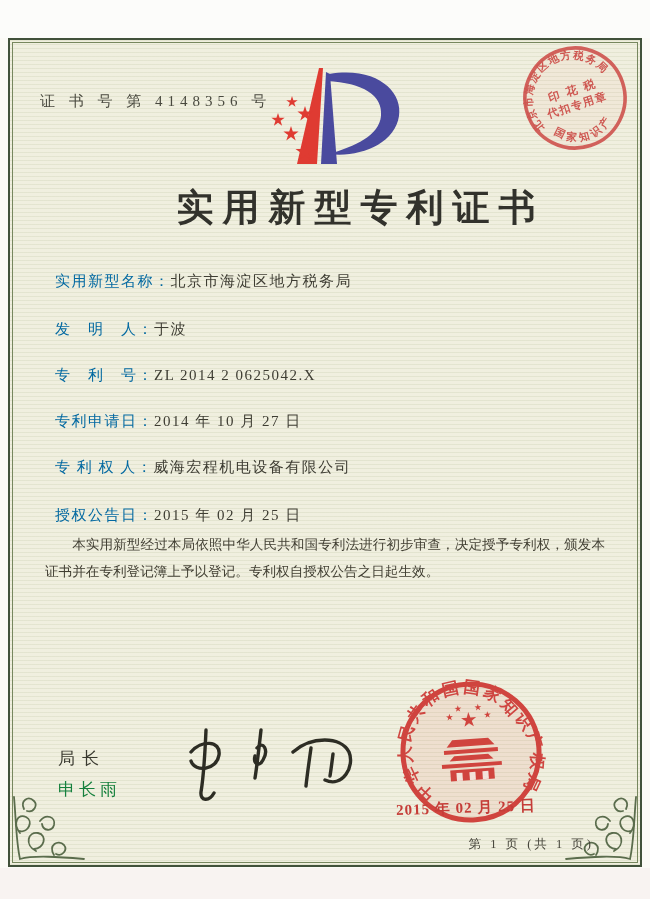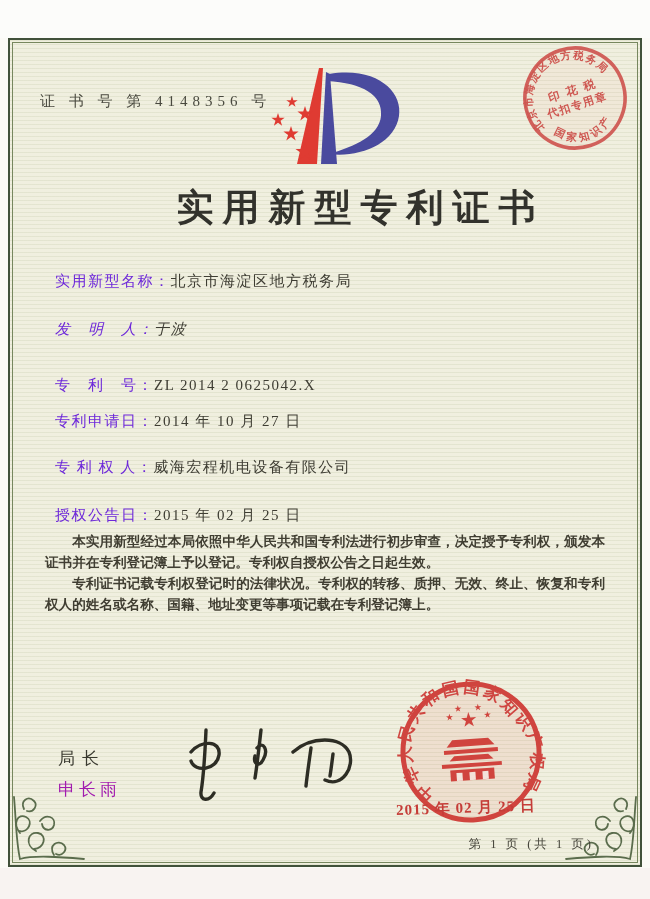--- a/index.html
+++ b/index.html
@@ -32,35 +32,34 @@
   .logo { position:absolute; left:245px; top:58px; width:170px; height:128px; }
 
   .title {
     position:absolute; left:0; top:183px; width:650px;
     text-align:center; font-size:37px; font-weight:600;
     letter-spacing:9px; color:#32322c; text-indent:9px;margin-left:31px;
   }
 
   .fields { position:absolute; left:55px; top:272px; width:540px; }
   .field-row { position:absolute; left:0; font-size:15px; color:#3e3d33; letter-spacing:1.5px; white-space:nowrap; }
-  .field-row .flabel { color:#6d28d9; }
+  .field-row .flabel { color:#0369a1; }
   .field-row .fvalue { color:#3e3d33; }
-  .fr0 { top:0px; } .fr1 { top:48px;font-style:italic; } .fr2 { top:104px; }
+  .fr0 { top:0px; } .fr1 { top:48px; } .fr2 { top:94px; }
   .fr3 { top:140px; } .fr4 { top:186px; } .fr5 { top:234px; }
 
   .body-text {
     position:absolute; left:45px; top:531px; width:560px;
-    font-size:13.6px; line-height:21px; color:#403e32;
+    font-size:13.6px; line-height:27px; color:#403e32;
     text-align:justify;
-    font-weight:bold;
   }
   .body-text p { text-indent:2em; }
 
   .sig-title { position:absolute; left:58px; top:747px; font-size:17px; letter-spacing:7px; color:#3a3a30; }
-  .sig-name  { position:absolute; left:58px; top:778px; font-size:17px; letter-spacing:4px; color:#a21caf; }
+  .sig-name  { position:absolute; left:58px; top:778px; font-size:17px; letter-spacing:4px; color:#15803d; }
   .sig-hand  { position:absolute; left:165px; top:718px; width:210px; height:95px; }
 
   .official-seal { position:absolute; left:383px; top:676px; width:178px; height:162px; }
   .seal-date {
     position:absolute; left:396px; top:798px; width:175px;
     font-size:15px; font-weight:600; letter-spacing:1px;
     color:#c53d38; transform:rotate(-2deg); white-space:nowrap;
   }
 
   .tax-seal { position:absolute; left:513px; top:40px; width:124px; height:118px; opacity:0.92; }
@@ -110,21 +109,20 @@
   <div class="field-row fr0"><span class="flabel">实用新型名称：</span><span class="fvalue">北京市海淀区地方税务局</span></div>
   <div class="field-row fr1"><span class="flabel">发　明　人：</span><span class="fvalue">于波</span></div>
   <div class="field-row fr2"><span class="flabel">专　利　号：</span><span class="fvalue">ZL 2014 2 0625042.X</span></div>
   <div class="field-row fr3"><span class="flabel">专利申请日：</span><span class="fvalue">2014 年 10 月 27 日</span></div>
   <div class="field-row fr4"><span class="flabel">专 利 权 人：</span><span class="fvalue">威海宏程机电设备有限公司</span></div>
   <div class="field-row fr5"><span class="flabel">授权公告日：</span><span class="fvalue">2015 年 02 月 25 日</span></div>
 </div>
 
 <div class="body-text">
   <p>本实用新型经过本局依照中华人民共和国专利法进行初步审查，决定授予专利权，颁发本证书并在专利登记簿上予以登记。专利权自授权公告之日起生效。</p>
-  <p>专利证书记载专利权登记时的法律状况。专利权的转移、质押、无效、终止、恢复和专利权人的姓名或名称、国籍、地址变更等事项记载在专利登记簿上。</p>
 </div>
 
 <div class="sig-title">局长</div>
 <div class="sig-name">申长雨</div>
 
 <svg class="sig-hand" viewBox="0 0 210 95">
   <g fill="none" stroke="#2d2d24" stroke-width="3.4" stroke-linecap="round" stroke-linejoin="round">
     <path d="M 26 34 C 36 22 56 22 54 37 C 52 52 30 55 26 43"></path>
     <path d="M 41 12 C 40 35 38 62 36 74 C 35 83 44 84 49 75"></path>
     <path d="M 92 30 C 98 22 104 32 98 42 C 94 49 88 46 90 38"></path>

